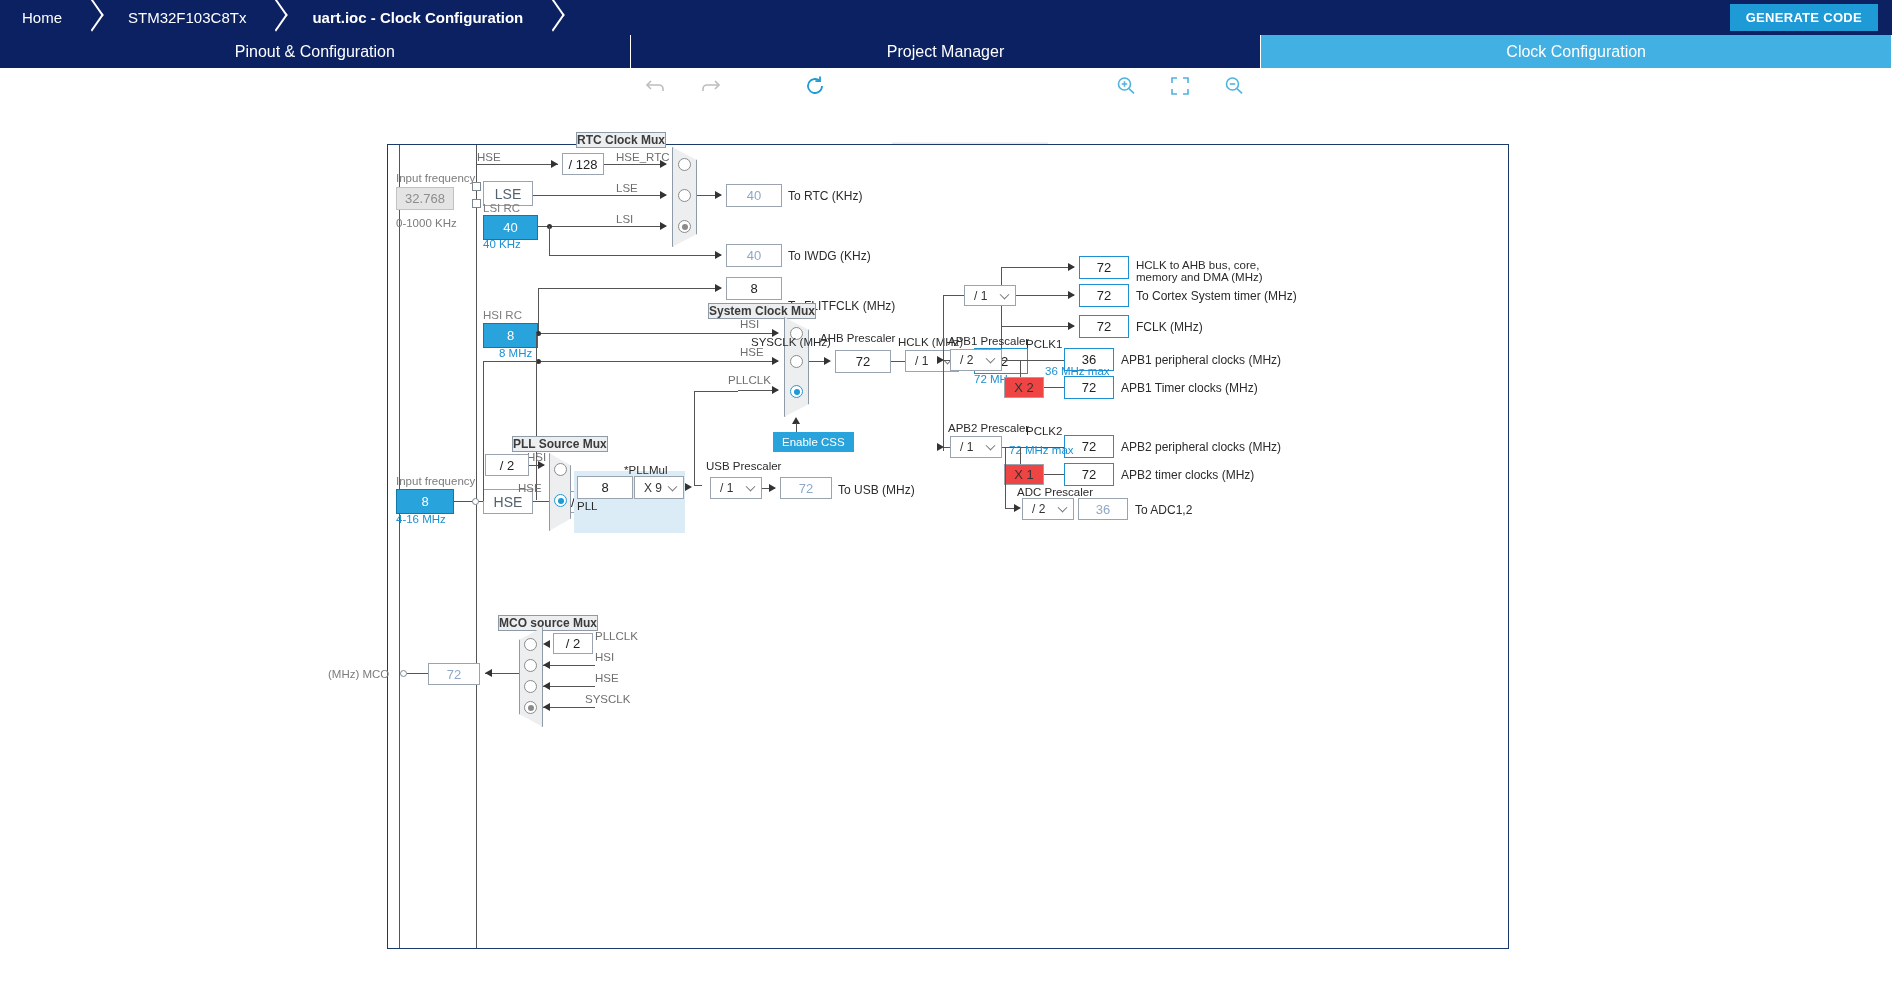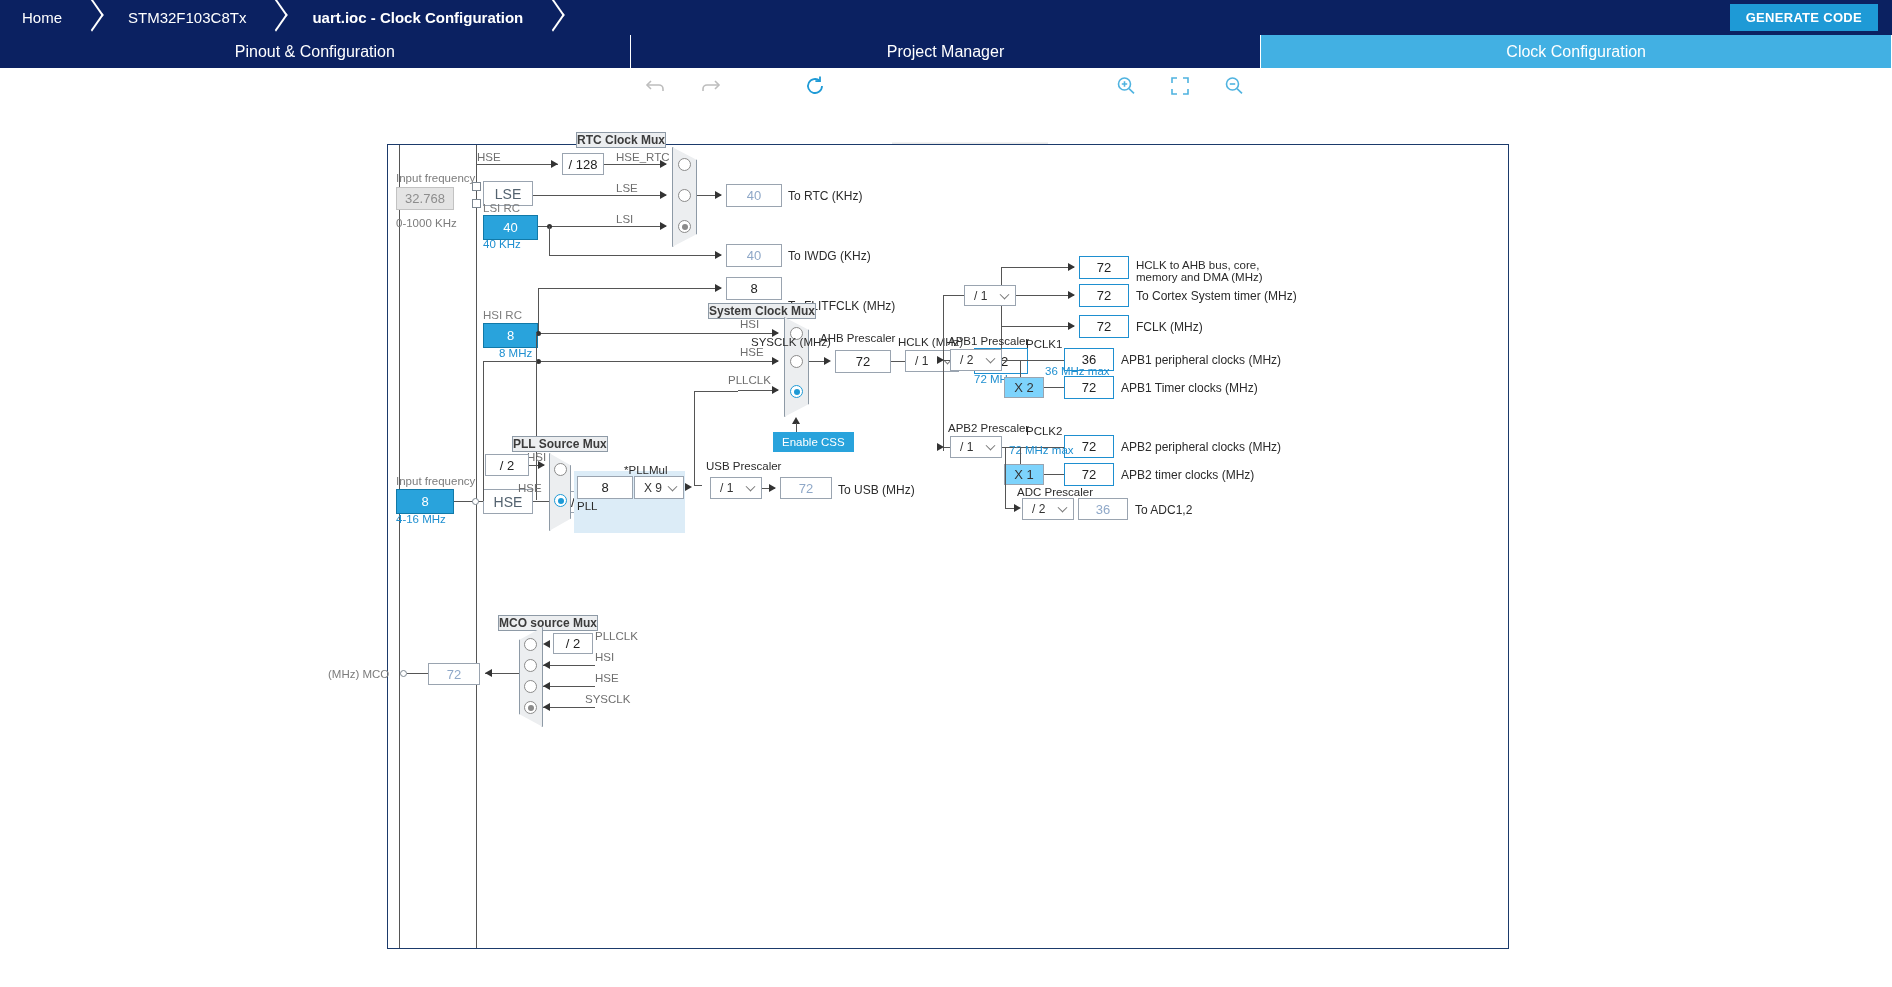--- a/index.html
+++ b/index.html
@@ -76,21 +76,21 @@
   .box{
     position:absolute; border:1px solid #9aa4b0; background:#ffffff;
     display:flex; align-items:center; justify-content:center;
     font-size:13px; color:#222;
   }
   .box.dim{ color:#8fa8c8; background:#fff; }
   .box.grey{ background:#e4e4e4; color:#8d8d8d; border:1px solid #c2c2c2; }
   .box.sel{ background:#29a3dc; color:#ffffff; border:1px solid #1179a8; }
   .box.hl{ border:1px solid #1e8fd0; color:#222; }
   .box.btnlike{
-    background:#7dd3fc; border:1px solid #9aa4b0; color:#333;
+    background:#ef4444; border:1px solid #9aa4b0; color:#333;
   }
 
   .lbl{
     position:absolute; font-size:11.5px; color:#7c7c7c; white-space:nowrap;
   }
   .lbl.blue{ color:#1e8fd0; }
   .lbl.mux{ color:#3b3b3b; font-weight:bold; font-size:12px; }
   .lbl.sig{ color:#6f6f6f; font-size:11.5px; }
   .lbl.out{ color:#2b2b2b; font-size:12px; }
 

